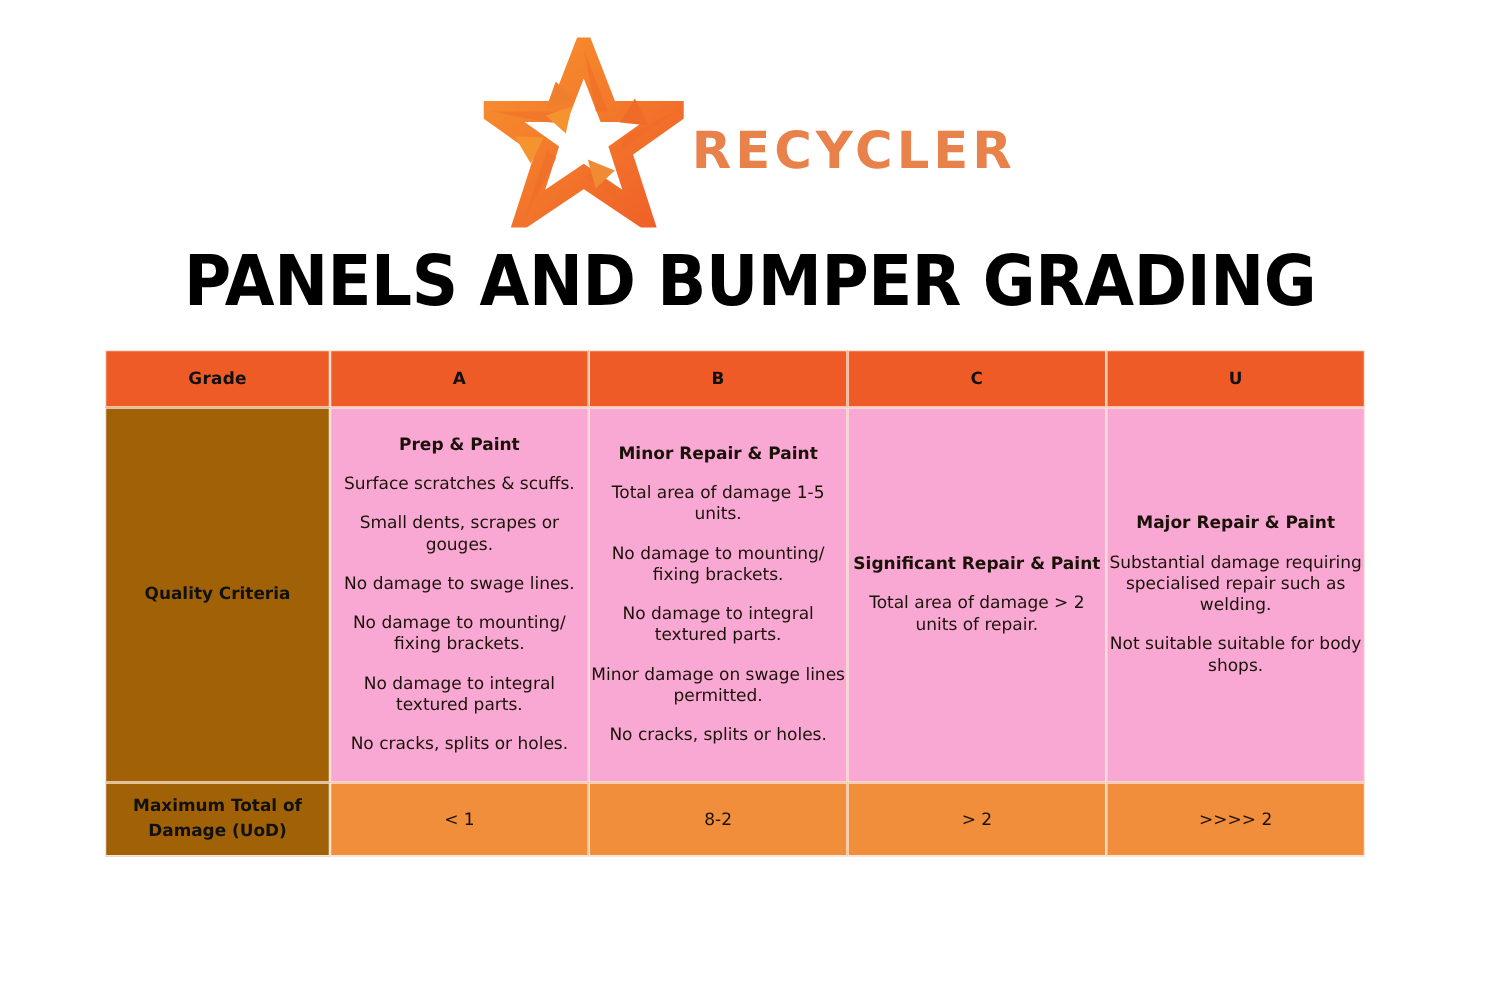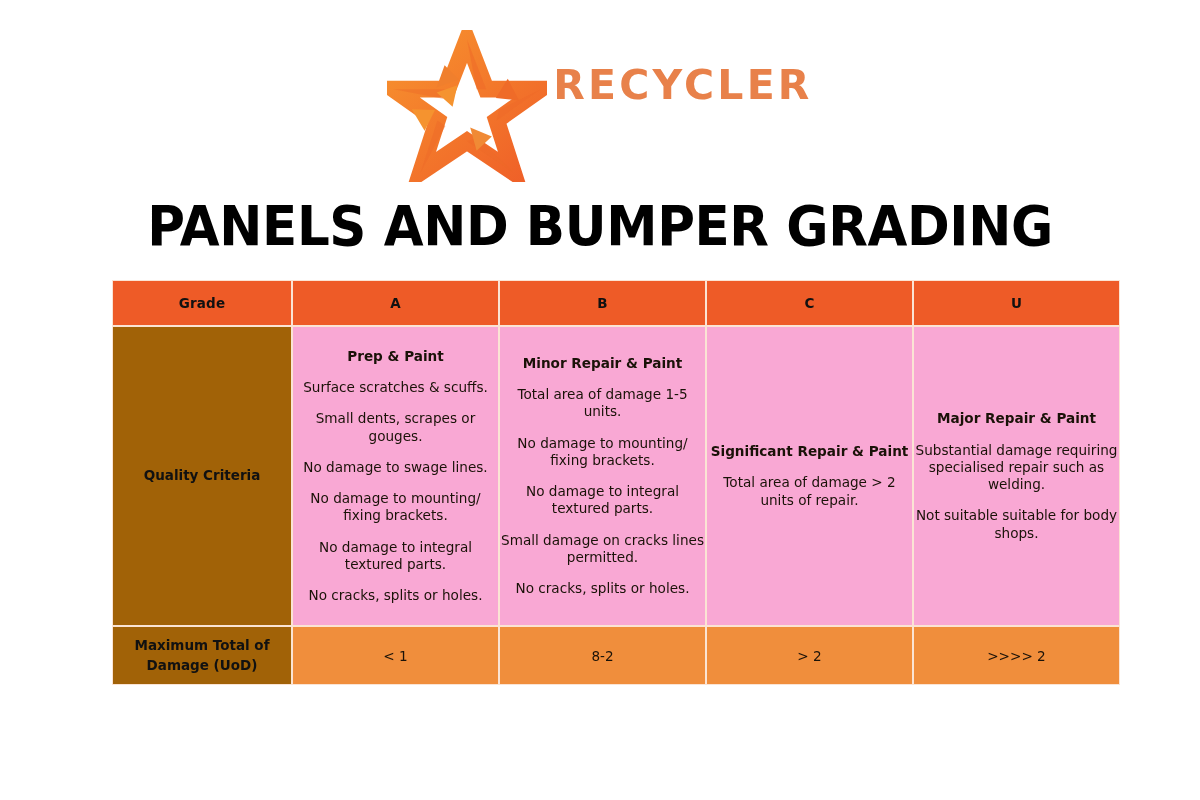--- a/index.html
+++ b/index.html
@@ -21,21 +21,21 @@
     left: 0;
     top: 26px;
     width: 1200px;
     height: 160px;
     display: flex;
     align-items: center;
     justify-content: center;
   }
   .logo-inner {
     display: flex;
-    align-items: flex-start;
+    align-items: center;
     gap: 6px;
   }
   .logo-mark {
     width: 160px;
     height: 152px;
     flex: 0 0 auto;
     display: block;
   }
   .logo-words {
     display: flex;
@@ -74,21 +74,21 @@
     color: #000000;
     letter-spacing: -0.4px;
     transform: scaleX(0.92);
     transform-origin: center top;
     white-space: nowrap;
   }
 
   
   .grade-table {
     position: absolute;
-    left: 112px;
+    left: 84px;
     top: 280px;
     width: 1008px;
     border-collapse: separate;
     border-spacing: 0;
     table-layout: fixed;
   }
   .grade-table td,
   .grade-table th {
     border: 1.5px solid #fbe4d4;
     padding: 0;
@@ -226,21 +226,21 @@
         <div class="c-line">No damage to mounting/ fixing brackets.</div>
         <div class="c-line">No damage to integral textured parts.</div>
         <div class="c-line">No cracks, splits or holes.</div>
       </td>
 
       <td class="criteria-cell">
         <div class="c-head">Minor Repair &amp; Paint</div>
         <div class="c-line">Total area of damage 1-5 units.</div>
         <div class="c-line">No damage to mounting/ fixing brackets.</div>
         <div class="c-line">No damage to integral textured parts.</div>
-        <div class="c-line">Small damage on cracks lines permitted.</div>
+        <div class="c-line">Minor damage on swage lines permitted.</div>
         <div class="c-line">No cracks, splits or holes.</div>
       </td>
 
       <td class="criteria-cell vcenter">
         <div class="c-head">Significant Repair &amp; Paint</div>
         <div class="c-line">Total area of damage &gt; 2 units of repair.</div>
       </td>
 
       <td class="criteria-cell vcenter">
         <div class="c-head">Major Repair &amp; Paint</div>

